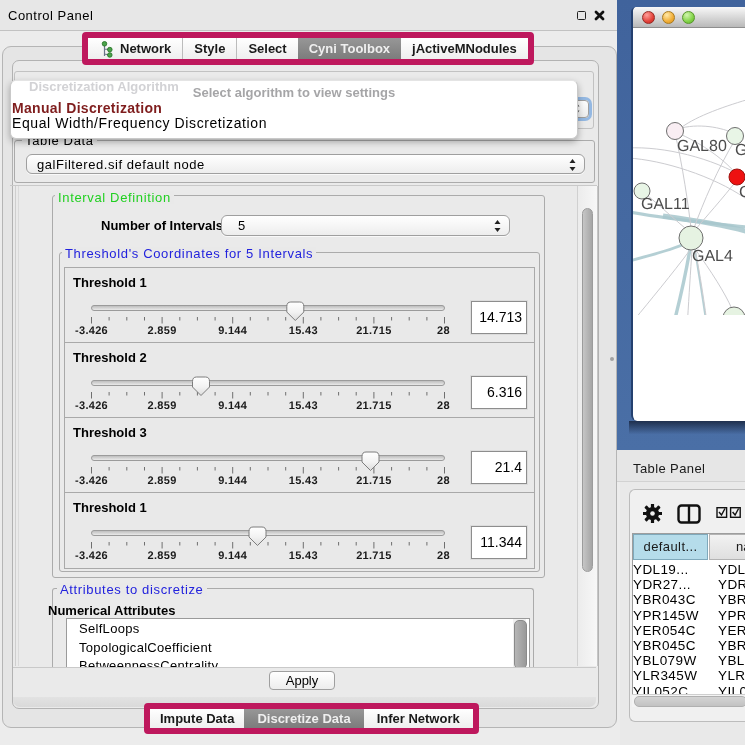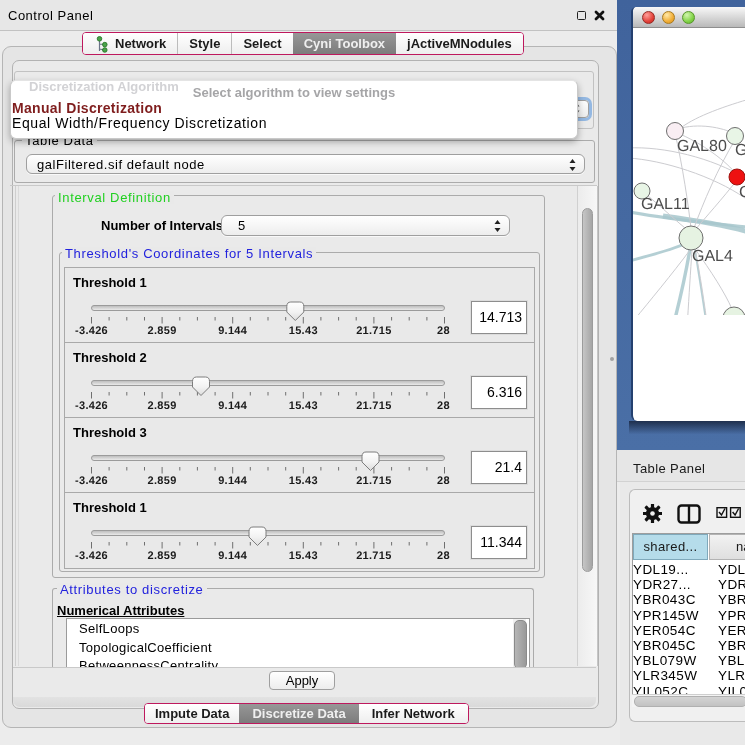--- a/index.html
+++ b/index.html
@@ -8,21 +8,21 @@
   font-family:"Liberation Sans",sans-serif;-webkit-font-smoothing:antialiased;}
 .abs{position:absolute;}
 .t13{font-size:13px;color:#000;}
 .bold{font-weight:bold;}
 .group{position:absolute;border:1px solid #ababab;border-radius:3px;}
 .gtitle{position:absolute;background:#e9e9e9;padding:0 3px;font-size:13px;line-height:13px;letter-spacing:0.65px;}
 .combo{position:absolute;background:linear-gradient(#ffffff,#ededed);border:1px solid #9f9f9f;
   border-radius:6px;box-shadow:0 1px 0 rgba(255,255,255,.7);}
 .combo .ct{position:absolute;left:10px;top:2px;font-size:13px;color:#000;line-height:16px;letter-spacing:0.55px;}
 .stepper{position:absolute;right:7px;top:3px;width:9px;height:14px;}
-.tabbar{position:absolute;display:flex;background:#fff;border:1px solid #be185d;border-radius:4px;overflow:hidden;height:21px;z-index:30;}
+.tabbar{position:absolute;display:flex;background:#fff;border:6px solid #be185d;border-radius:4px;overflow:hidden;height:21px;z-index:30;}
 .tab{font-size:13px;font-weight:bold;color:#1a1a1a;line-height:21px;padding:0 11px;background:linear-gradient(#ffffff,#eeeeee);}
 .tab.sel{background:linear-gradient(#979797,#7c7c7c);color:#efefef;}
 .tsep{width:1px;background:#bcbcbc;}
 .tpanel{position:absolute;left:64px;width:469px;height:75px;border:1px solid #a9a9a9;background:#e9e9e9;}
 .vbox{position:absolute;left:406px;top:33px;width:50px;height:31px;background:#fff;border:1px solid #8d8d8d;box-shadow:0 0 0 1px #dcdcdc;
   font-size:14px;text-align:right;line-height:31px;padding-right:4px;}
 </style>
 </head>
 <body>
 <div id="root">
@@ -288,21 +288,21 @@
           <text x="308.9" y="65.5" text-anchor="middle">21.715</text>
           <text x="378.5" y="65.5" text-anchor="middle">28</text>
         </g>
 <path d="M184.0 38.5 Q184.0 34 188.0 34 L197.0 34 Q201.0 34 201.0 38.5 L201.0 44 L192.5 52.5 L184.0 44 Z" fill="url(#thg3)" stroke="#7d7d7d" stroke-width="1"></path>
 </svg>
 <div class="vbox">11.344</div>
 </div>
 
 <div class="group" style="left:52px;top:588px;width:480px;height:87px;border-bottom:none;border-radius:3px 3px 0 0;"></div>
 <div class="gtitle" style="left:57px;top:583px;color:#2222dd;">Attributes to discretize</div>
-<div class="abs t13 bold" style="left:57px;top:603px;text-decoration:underline;">Numerical Attributes</div>
+<div class="abs t13 bold" style="left:48px;top:603px;">Numerical Attributes</div>
 <div class="abs" style="left:66px;top:618px;width:462px;height:51px;background:#fff;border:1px solid #9a9a9a;overflow:hidden;">
   <div style="font-size:13px;padding:1px 0 0 12px;line-height:18.5px;letter-spacing:0.3px;">SelfLoops<br>TopologicalCoefficient<br>BetweennessCentrality</div>
 </div>
 <div class="abs" style="left:513px;top:619px;width:13px;height:49px;background:#f0f0f0;"></div>
 <div class="abs" style="left:514px;top:620px;width:11px;height:47px;background:linear-gradient(90deg,#b6b6b6,#999);border:1px solid #8a8a8a;border-radius:5px;"></div>
 
 <div class="abs" style="left:13px;top:667px;width:583px;height:29px;background:#eaeaea;border-top:1px solid #c9c9c9;"></div>
 <div class="abs" style="left:269px;top:671px;width:64px;height:17px;background:linear-gradient(#ffffff,#ededed);border:1px solid #9f9f9f;border-radius:4px;font-size:13px;text-align:center;line-height:17px;">Apply</div>
 
 <div class="abs" style="left:610px;top:357px;width:4px;height:4px;border-radius:50%;background:#a2a2a2;"></div>
@@ -409,21 +409,21 @@
 <svg class="abs" style="left:716px;top:506px;" width="26" height="13" viewBox="0 0 26 13">
  <g fill="none" stroke="#111" stroke-width="1.4">
   <rect x="1" y="1.7" width="9.6" height="9.6"></rect>
   <rect x="14.6" y="1.7" width="9.6" height="9.6"></rect>
   <path d="M3 6 L5.5 9 L9 2.5"></path>
         <path d="M16.6 6 L19.1 9 L22.6 2.5"></path>
  </g>
 </svg>
 
 <div class="abs" style="left:632px;top:533px;width:113px;height:160px;background:#fff;border:1px solid #9d9d9d;border-right:none;overflow:hidden;">
- <div class="abs" style="left:0px;top:0px;width:73px;height:24px;background:#b5dcea;border:1px solid #7fa9bb;font-size:13px;text-align:center;line-height:24px;letter-spacing:0.4px;color:#1a1a1a;">shared...</div>
+ <div class="abs" style="left:0px;top:0px;width:73px;height:24px;background:#b5dcea;border:1px solid #7fa9bb;font-size:13px;text-align:center;line-height:24px;letter-spacing:0.4px;color:#1a1a1a;">default...</div>
  <div class="abs" style="left:76px;top:0px;width:40px;height:24px;background:linear-gradient(#f2f2f2,#dfdfdf);border:1px solid #b3b3b3;border-right:none;font-size:13px;line-height:24px;color:#1a1a1a;padding-left:26px;">na</div>
  <div class="abs" style="left:0;top:28px;width:75px;font-size:13.5px;letter-spacing:0.4px;line-height:15.2px;text-align:left;color:#000;">YDL19...<br>YDR27...<br>YBR043C<br>YPR145W<br>YER054C<br>YBR045C<br>YBL079W<br>YLR345W<br>YIL052C</div>
  <div class="abs" style="left:85px;top:28px;width:40px;font-size:13.5px;letter-spacing:0.4px;line-height:15.2px;color:#000;white-space:nowrap;">YDL1<br>YDR2<br>YBR0<br>YPR1<br>YER0<br>YBR0<br>YBL0<br>YLR3<br>YIL0</div>
 </div>
 <div class="abs" style="left:632px;top:694px;width:113px;height:12px;background:#f4f4f4;border-top:1px solid #cfcfcf;"></div>
 <div class="abs" style="left:634px;top:696px;width:111px;height:9px;background:linear-gradient(#d4d4d4,#c2c2c2);border:1px solid #b0b0b0;border-radius:5px;"></div>
 
 </div>
 
 </body></html>

